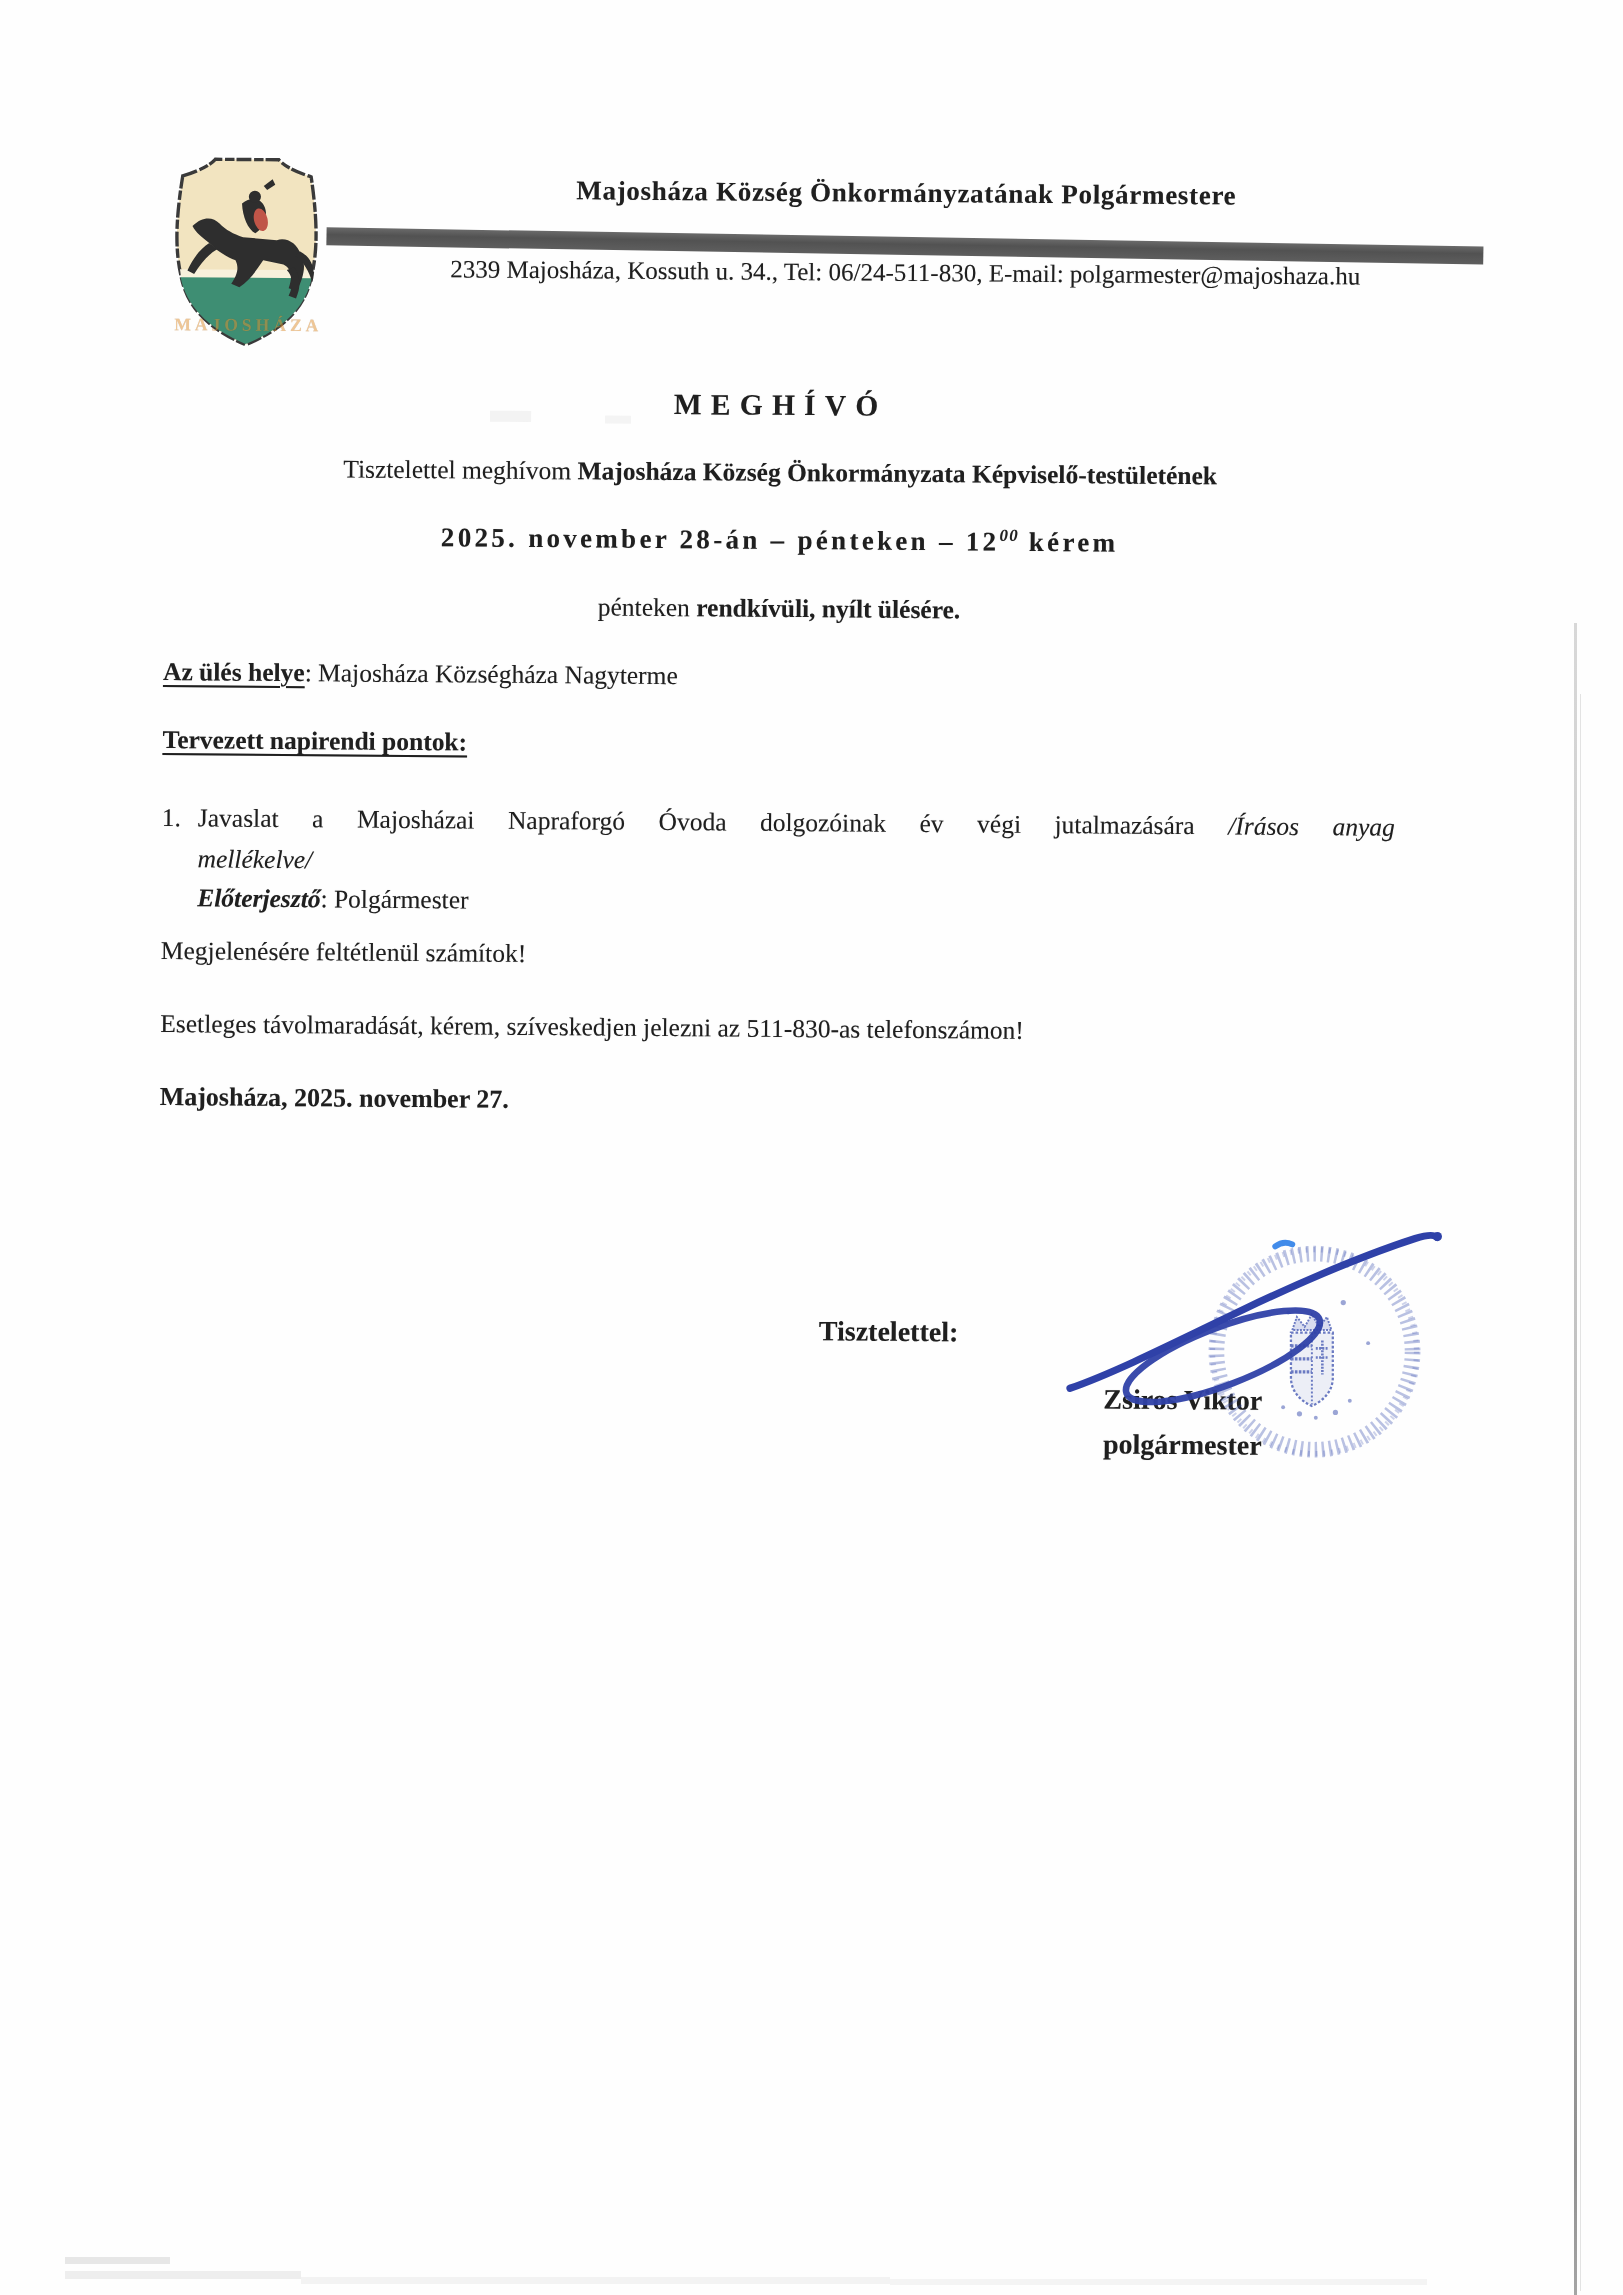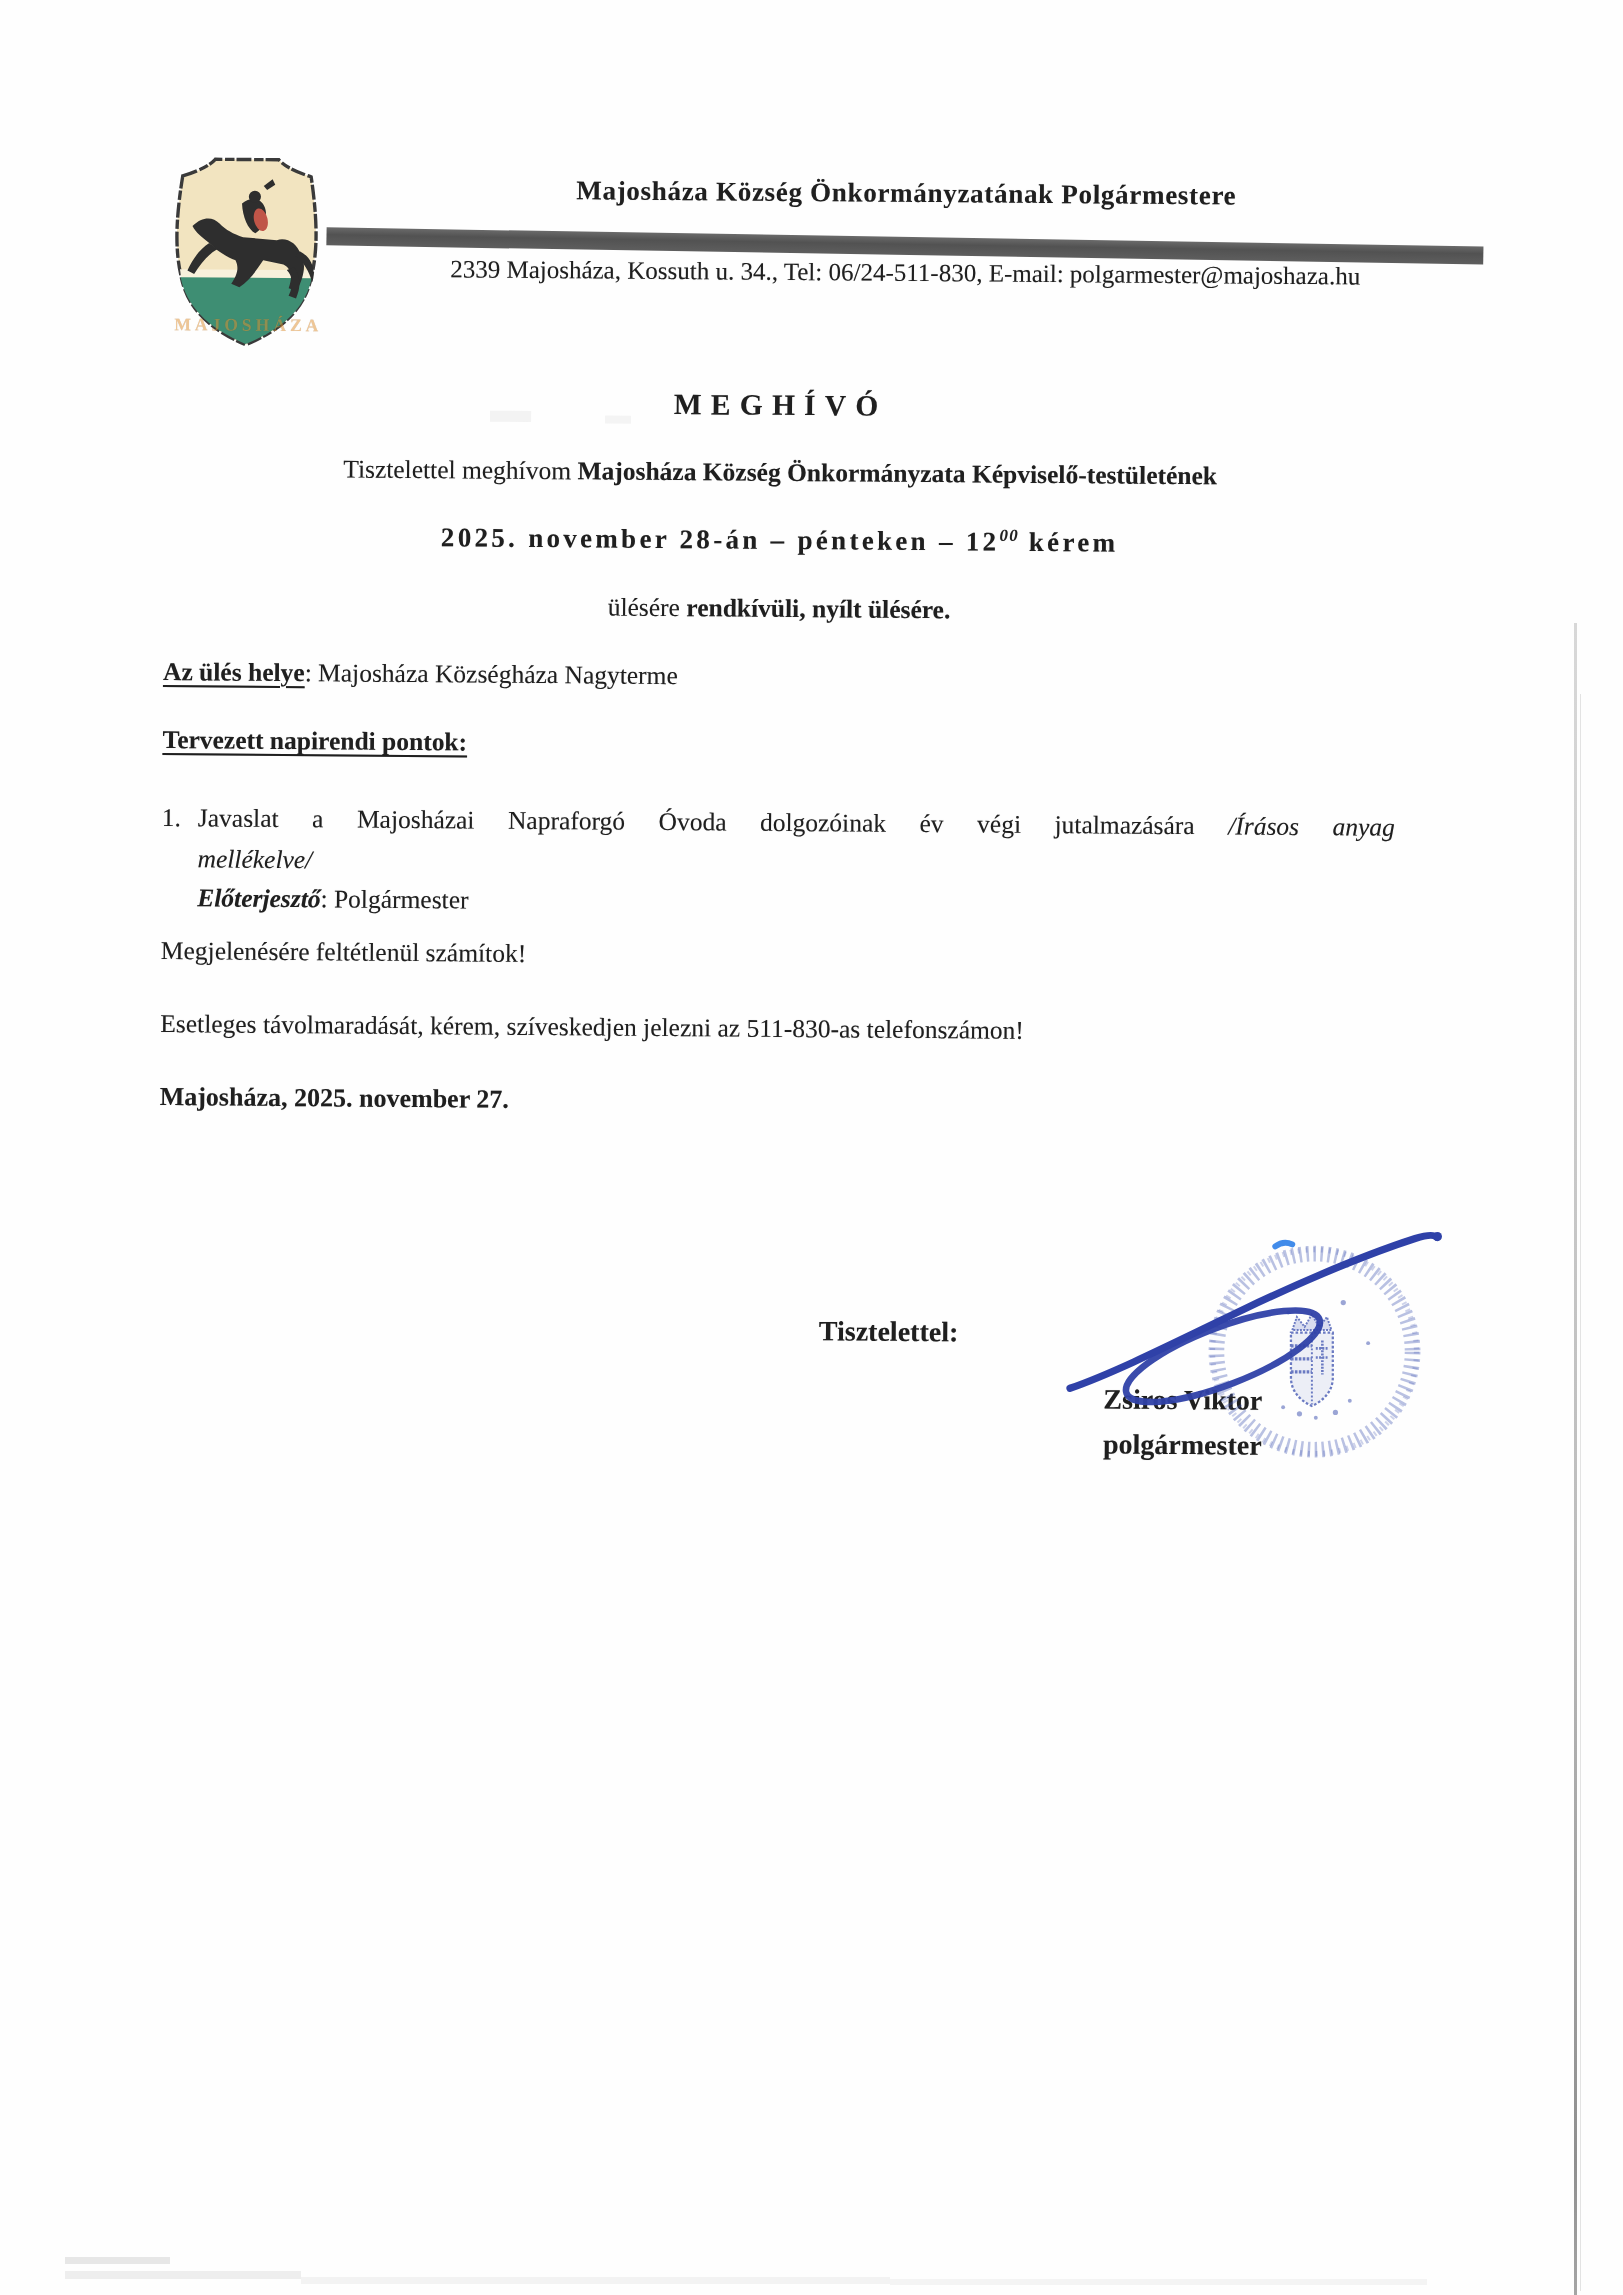--- a/index.html
+++ b/index.html
@@ -82,21 +82,21 @@
 
     <div class="abs smudge" style="left:492px;top:407px;width:41px;height:10.5px;opacity:.5;"></div>
     <div class="abs smudge" style="left:607px;top:411px;width:26px;height:7.9px;opacity:.4;"></div>
 
     <div class="abs doc-title scan">MEGHÍVÓ</div>
 
     <div class="abs intro scan"><span>Tisztelettel meghívom </span><span class="b">Majosháza Község Önkormányzata Képviselő-testületének</span></div>
 
     <div class="abs dateline scan"><span>2025. november 28-án – pénteken – 12</span><sup>00</sup><span> kérem</span></div>
 
-    <div class="abs session scan"><span>ülésére </span><span class="b">rendkívüli, nyílt ülésére.</span></div>
+    <div class="abs session scan"><span>pénteken </span><span class="b">rendkívüli, nyílt ülésére.</span></div>
 
     <div class="abs loc scan"><span class="b u">Az ülés helye</span><span>: Majosháza Községháza Nagyterme</span></div>
 
     <div class="abs agenda-h scan"><span class="u">Tervezett napirendi pontok:</span></div>
 
     <div class="abs num scan">1.</div>
     <div class="abs item-l1 scan"><span>Javaslat a Majosházai Napraforgó Óvoda dolgozóinak év végi jutalmazására </span><span class="i">/Írásos anyag</span></div>
     <div class="abs item-l2 scan">mellékelve/</div>
     <div class="abs presenter scan"><span class="b i">Előterjesztő</span><span>: Polgármester</span></div>
 

